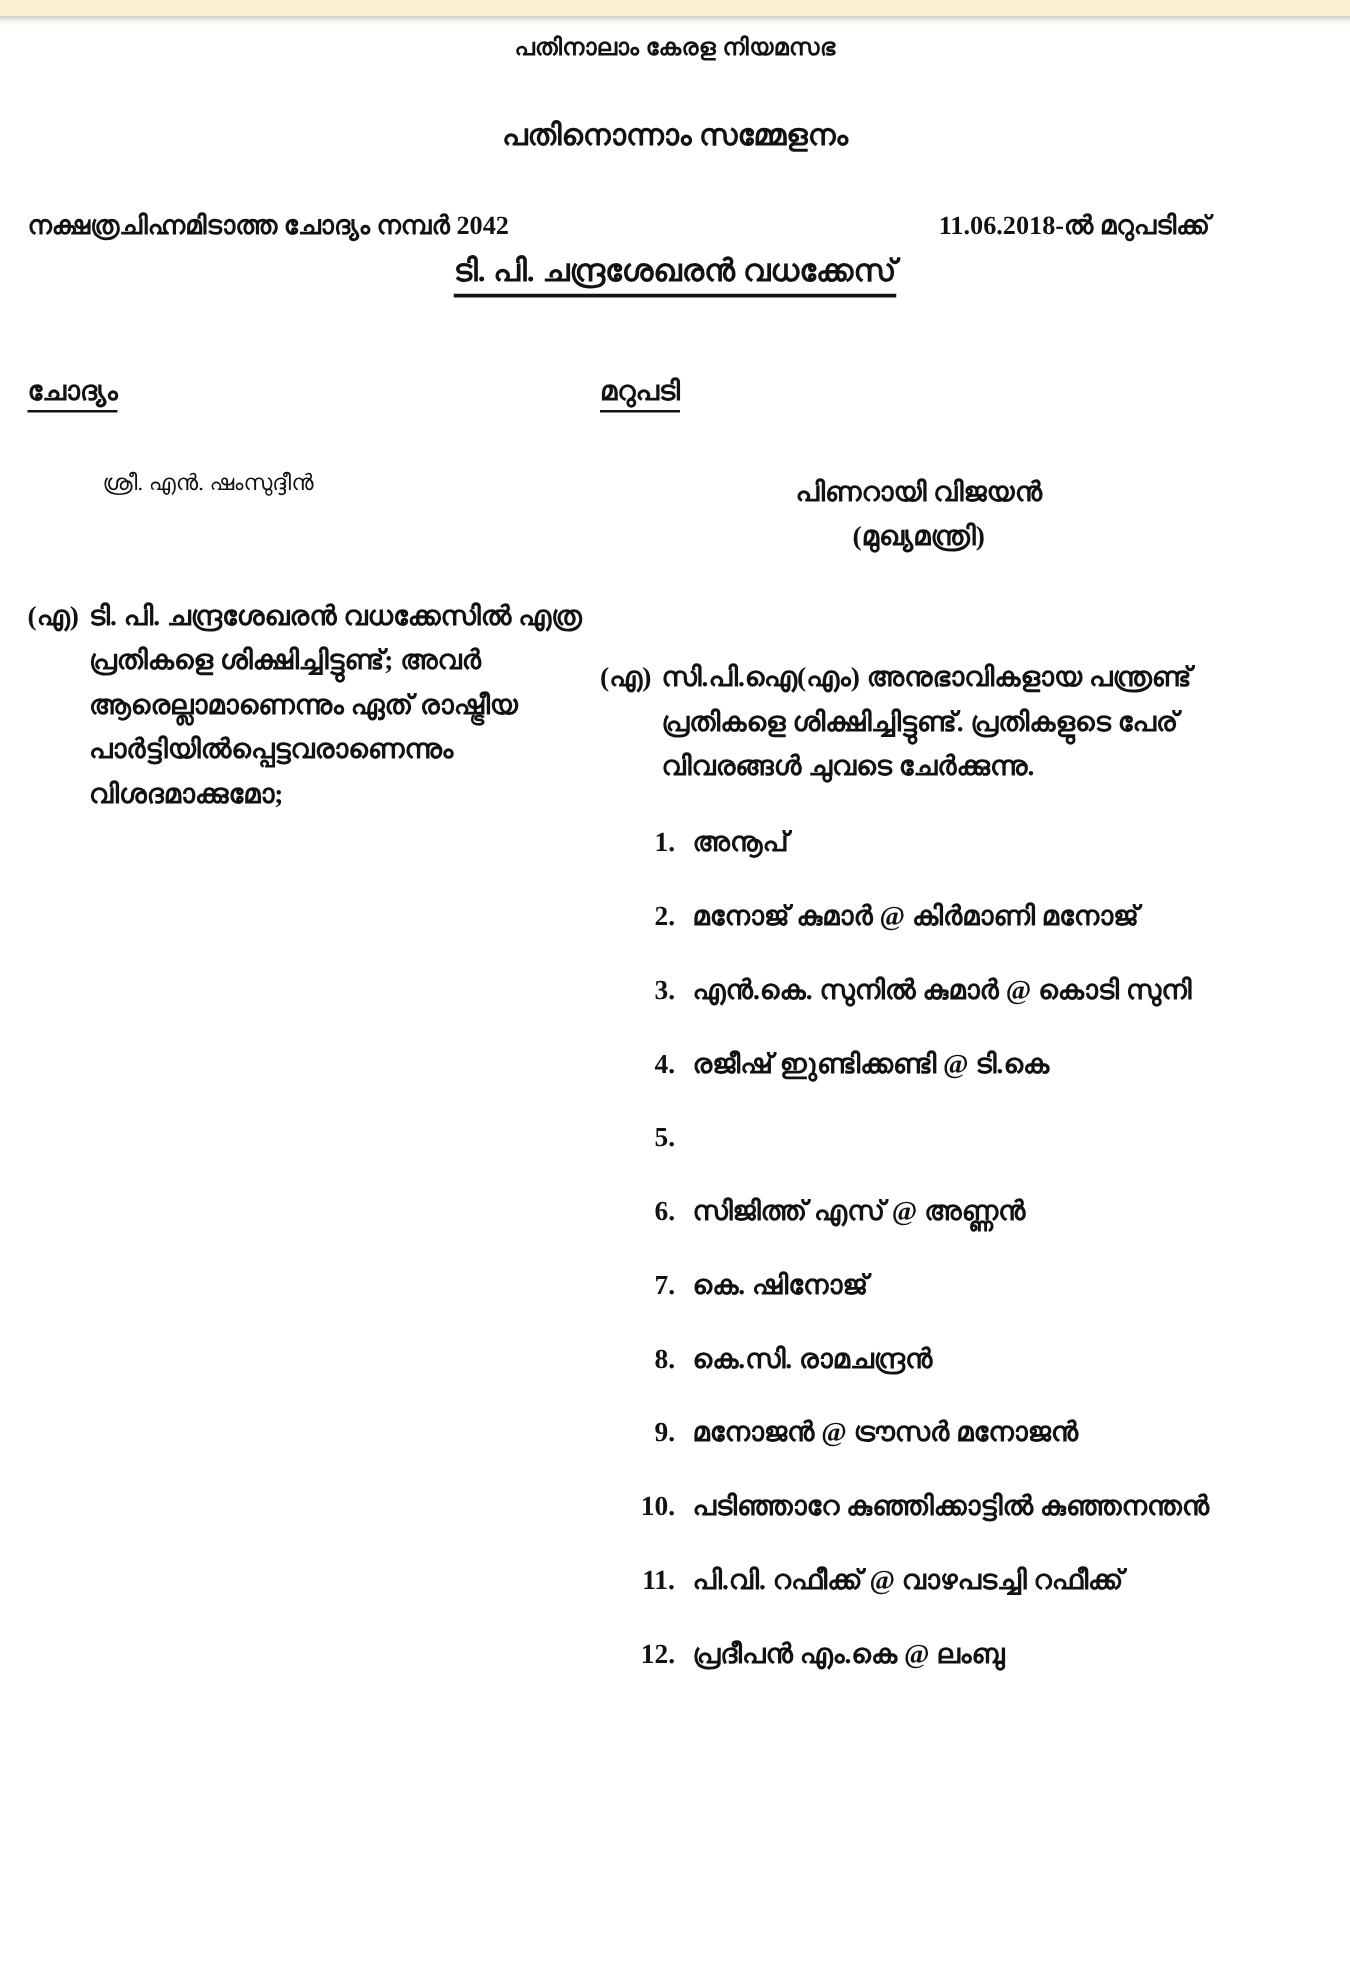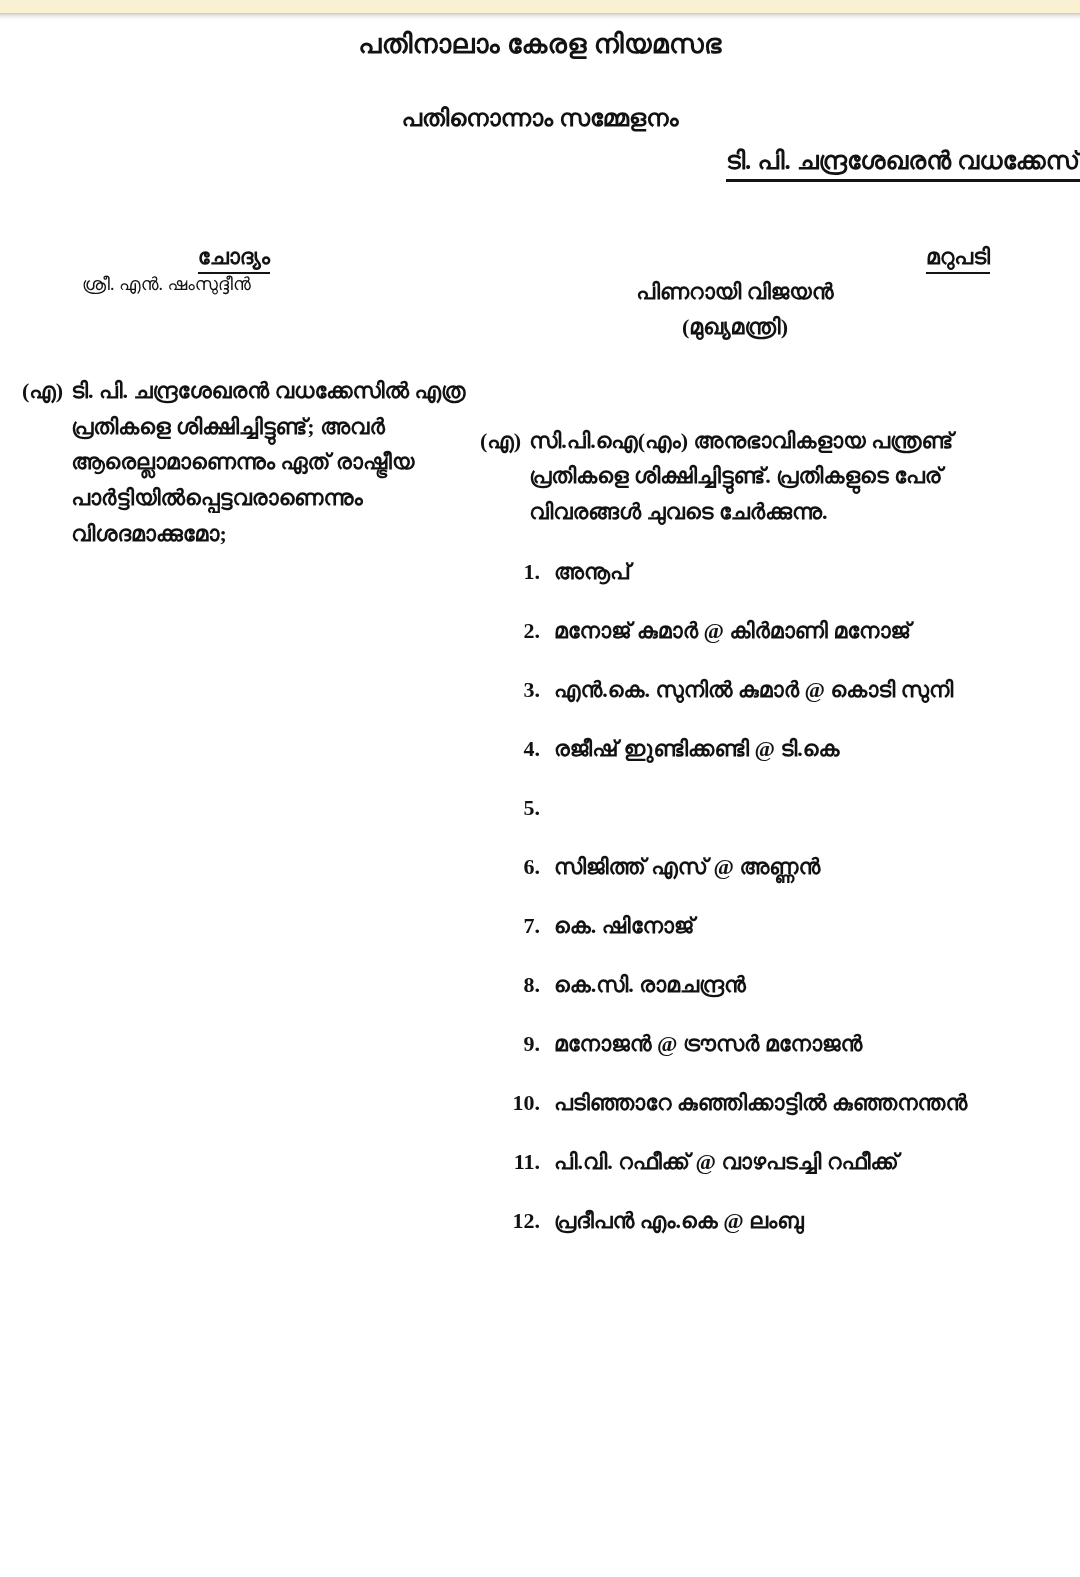--- a/index.html
+++ b/index.html
@@ -40,21 +40,21 @@
     position: absolute;
     top: 22px; left: 0;
     width: 1080px;
     height: 1555px;
   }
 
   
   .doc-title {
     text-align: center;
     font-weight: bold;
-    font-size: 27px;
+    font-size: 19px;
     letter-spacing: 0.3px;
     margin-top: 6px;
     line-height: 1.2;
   }
   .doc-subtitle {
     text-align: center;
     font-weight: bold;
     font-size: 24px;
     margin-top: 44px;
     line-height: 1.2;
@@ -76,24 +76,24 @@
   .meta-right {
     position: absolute;
     right: 112px;
     top: 0;
     font-weight: bold;
     font-size: 21px;
     white-space: nowrap;
   }
 
   .case-title {
-    text-align: right;
+    text-align: center;
     font-weight: bold;
     font-size: 25px;
-    margin-top: 14px;
+    margin-top: 2px;
   }
   .case-title span.u {
     border-bottom: 3px solid #141414;
     padding-bottom: 3px;
     display: inline-block;
   }
 
   
   .columns {
     position: relative;
@@ -109,23 +109,24 @@
     padding-left: 22px;
     padding-right: 10px;
   }
   .col-a {
     width: 600px;
     padding-left: 0px;
     padding-right: 50px;
   }
 
   .col-head {
-    text-align: right;
-    font-weight: bold;
-    font-size: 22px;
+    text-align: left;
+    font-weight: bold;
+    font-size: 22px;
+    margin-bottom: 46px;
   }
   .col-head span.u {
     border-bottom: 2px solid #141414;
     padding-bottom: 2px;
     display: inline-block;
   }
   .col-q .col-head { padding-right: 200px; }
   .col-a .col-head { padding-right: 40px; }
 
   .respondent {
@@ -188,20 +189,24 @@
 
 <div class="top-strip"></div>
 <div class="top-shadow"></div>
 
 <div class="page">
 
   <div class="doc-title">പതിനാലാം കേരള നിയമസഭ</div>
 
   <div class="doc-subtitle">പതിനൊന്നാം സമ്മേളനം</div>
 
+  <div class="meta-row">
+    <div class="meta-left">നക്ഷത്രചിഹ്നമിടാത്ത ചോദ്യം നമ്പർ 2042</div>
+    <div class="meta-right">11.06.2018-ൽ മറുപടിക്ക്</div>
+  </div>
 
   <div class="case-title">
     <span class="u">ടി. പി. ചന്ദ്രശേഖരൻ വധക്കേസ്</span>
   </div>
 
   <div class="columns">
 
     <div class="col col-q">
 
       <div class="col-head">

